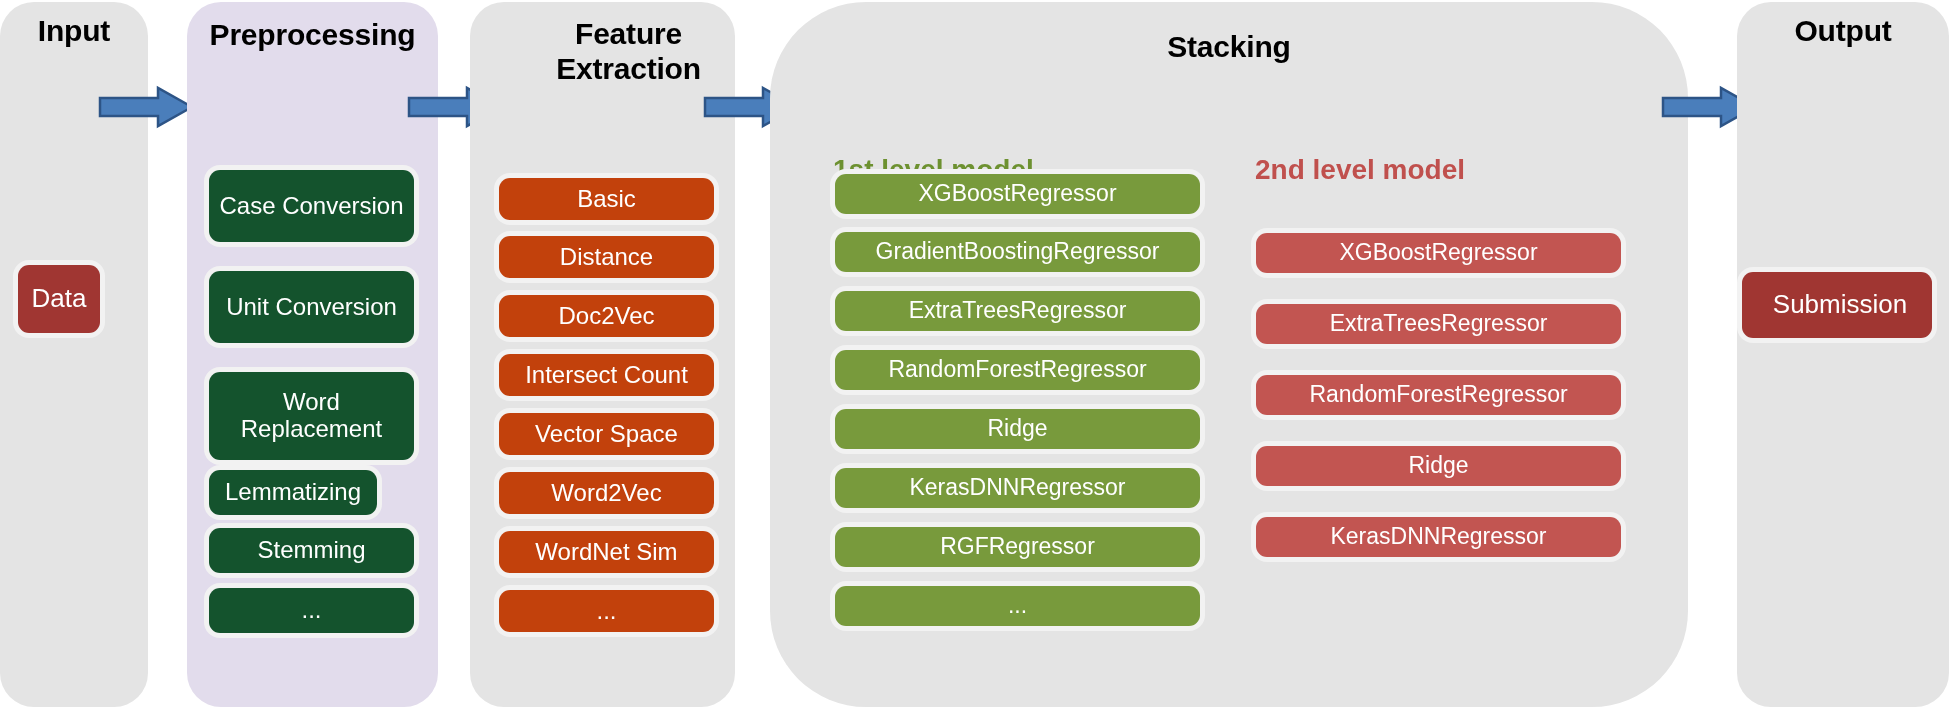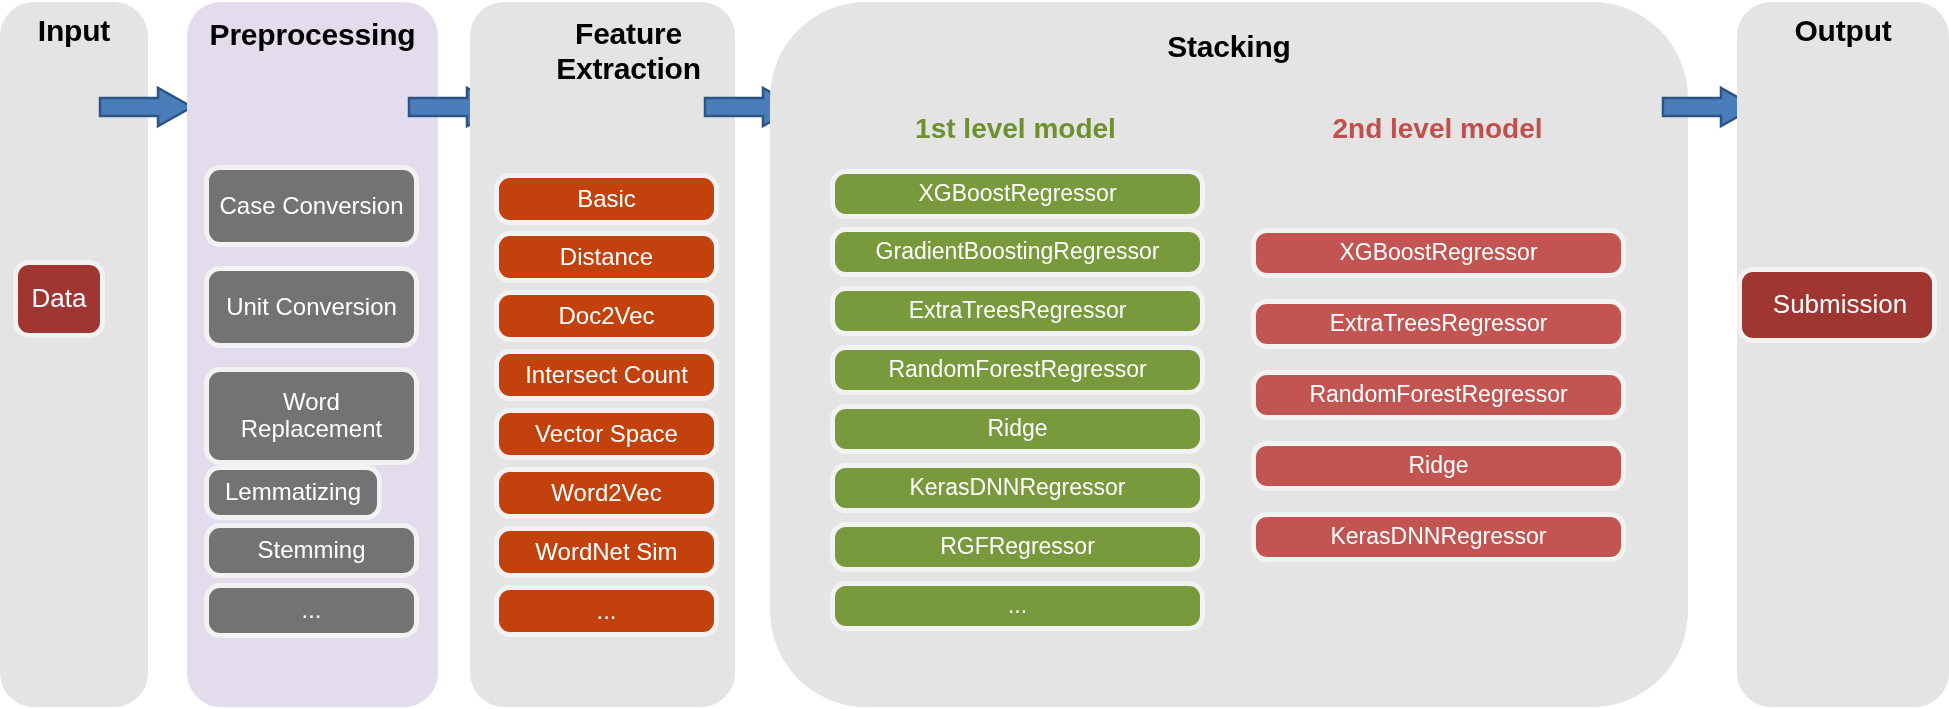--- a/index.html
+++ b/index.html
@@ -17,27 +17,27 @@
   }
 
   .chip{
     position:absolute;display:flex;align-items:center;justify-content:center;
     text-align:center;color:#ffffff;border-radius:11px;
     box-shadow:0 0 0 5px #f2f2f2;
     line-height:1.12;
     box-sizing:border-box;padding:2px 6px;
     font-weight:400;
   }
-  .chip.purple{background:#737373;}
+  .chip.purple{background:#14532d;}
   .chip.olive {background:#c2410c;}
   .chip.green {background:#789a3c;}
   .chip.red   {background:#c25551;}
   .chip.dkred {background:#a03632;}
 
-  .sub-title{position:absolute;text-align:center;font-weight:bold;}
+  .sub-title{position:absolute;text-align:left;font-weight:bold;margin-top:41px;}
   .sub-title.green{color:#6d9130;}
   .sub-title.red{color:#c0504d;}
 
   .arrow{position:absolute;}
   .arrow svg{display:block;}
 </style>
 </head>
 <body>
 
 <div id="stage">

